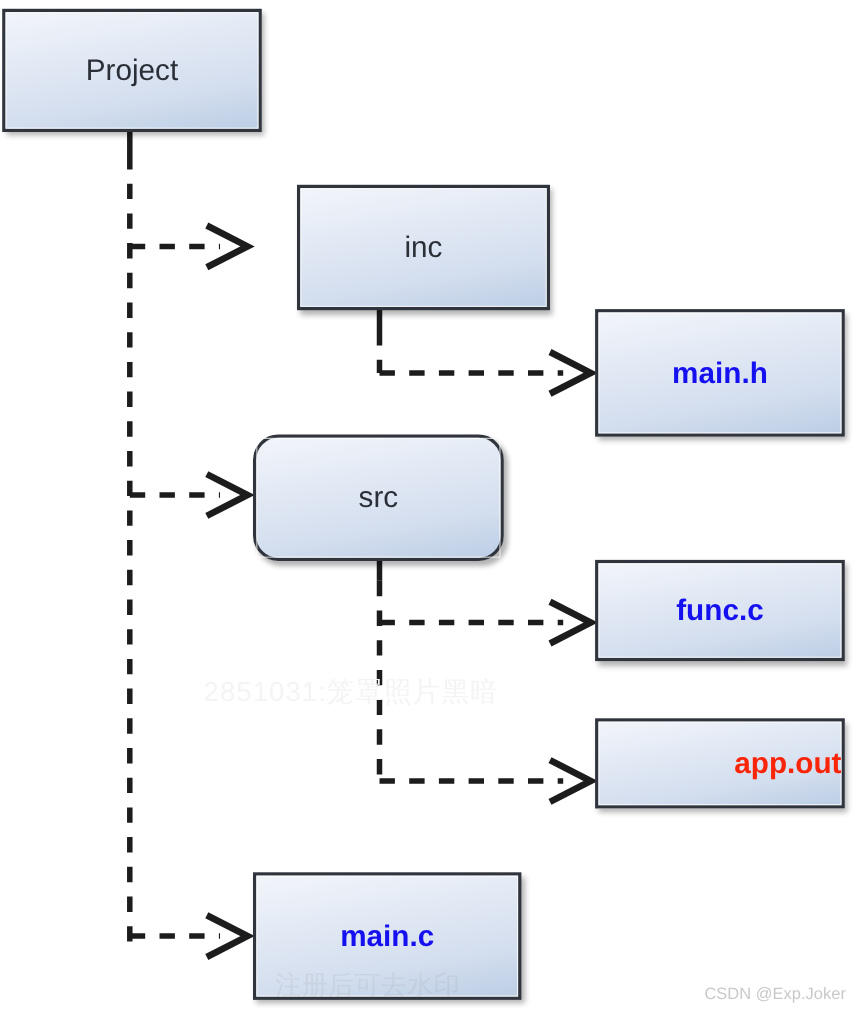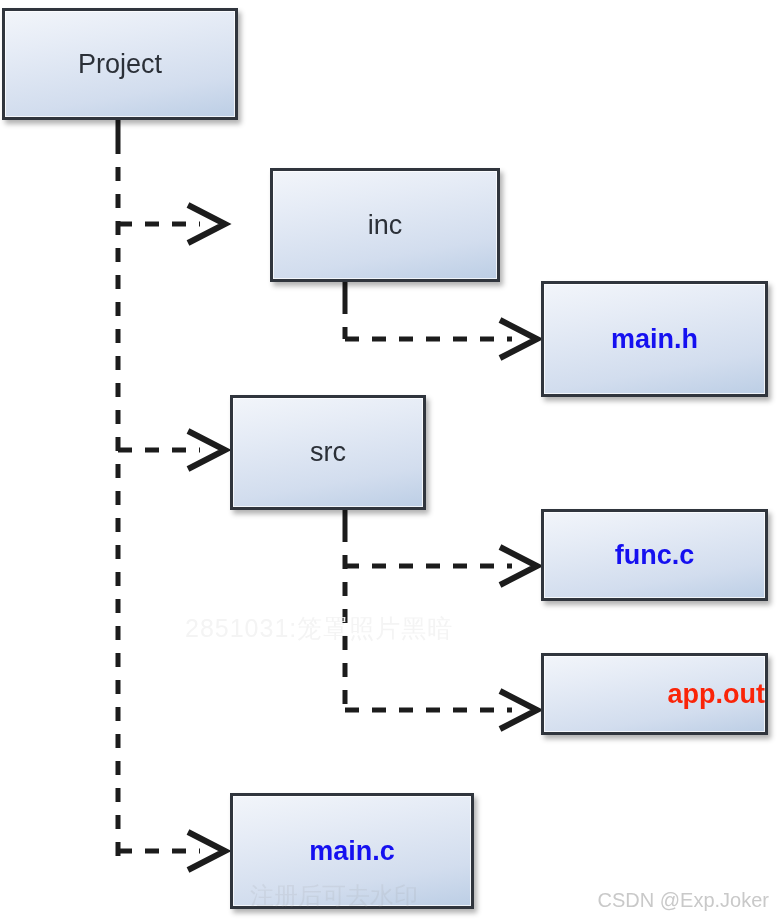--- a/index.html
+++ b/index.html
@@ -88,21 +88,21 @@
     color: rgba(150,150,150,0.14);
     white-space: nowrap;
     user-select: none;
     margin-top: 24px;
   }
   #wm-corner {
     position: absolute;
     z-index: 5;
     right: 10px;
     bottom: 8px;
-    font-size: 20px;
+    font-size: 15px;
     color: #c9c9c9;
     white-space: nowrap;
     user-select: none;
   }
 </style>
 </head>
 <body>
 
 <div id="canvas">
 
@@ -154,21 +154,21 @@
   </div>
 
   <div class="node" style="left:230px; top:168px; width:230px; height:114px;margin-left:40px;">
     <span class="node-label label-plain">inc</span>
   </div>
 
   <div class="node" style="left:541px; top:281px; width:227px; height:116px;">
     <span class="node-label label-file">main.h</span>
   </div>
 
-  <div class="node" style="left:230px; top:395px; width:196px; height:115px;">
+  <div class="node" style="left:230px; top:395px; width:228px; height:115px;border-radius:23px;">
     <span class="node-label label-plain">src</span>
   </div>
 
   <div class="node" style="left:541px; top:509px; width:227px; height:92px;">
     <span class="node-label label-file">func.c</span>
   </div>
 
   <div class="node" style="left:541px; top:653px; width:227px; height:82px;justify-content:flex-end;">
     <span class="node-label label-out">app.out</span>
   </div>

